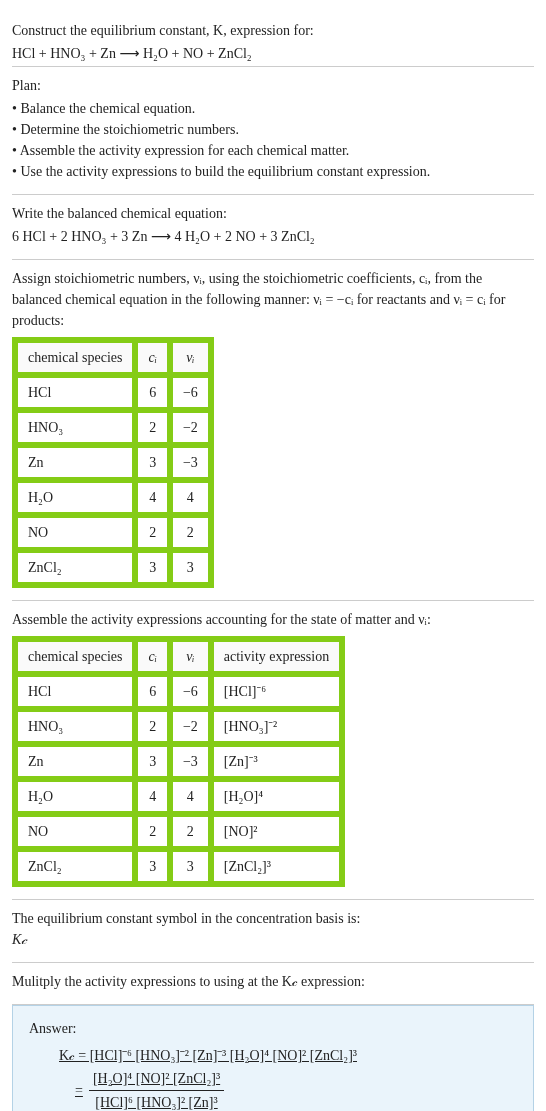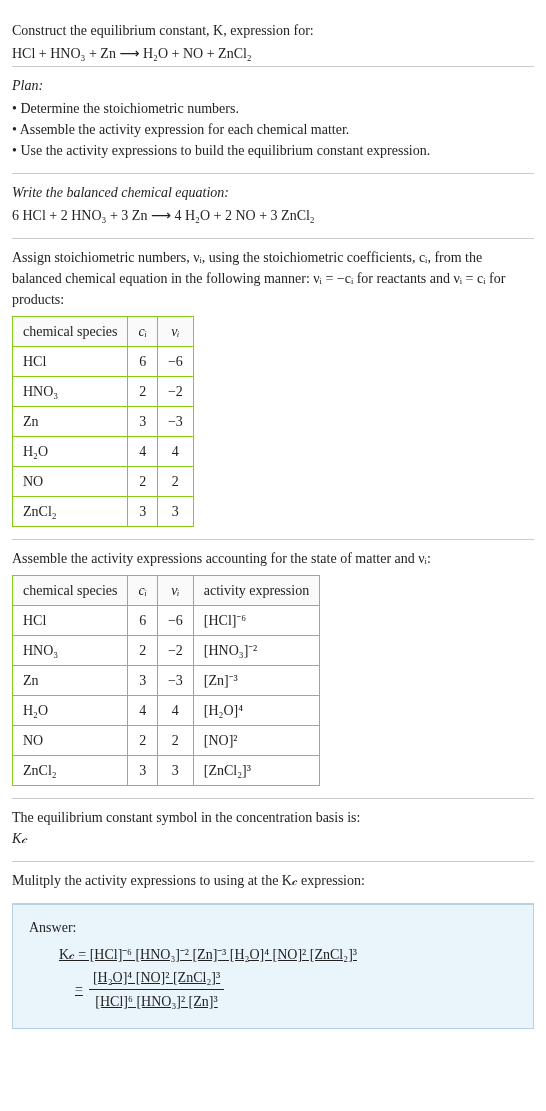--- a/index.html
+++ b/index.html
@@ -22,31 +22,30 @@
   }
   .intro {
     padding-bottom: 2px;
   }
   .equation {
     font-family: Georgia, serif;
     margin-top: 2px;
   }
   .plan-title, .heading {
     margin-bottom: 2px;
-    font-style: italic;
   }
   .bullet-line {
     display: block;
   }
   table {
     border-collapse: collapse;
     margin-top: 6px;
   }
   th, td {
-    border: 1px solid #84cc16;
+    border: 6px solid #84cc16;
     padding: 4px 10px;
     text-align: left;
     font-weight: normal;
   }
   th {
     background: #fafafa;
   }
   td.center, th.center {
     text-align: center;
   }
@@ -92,20 +91,21 @@
 
 <div class="section intro">
   <div>
     <span>Construct the equilibrium constant, K, expression for:</span>
   </div>
   <div class="equation math">HCl + HNO₃ + Zn  ⟶  H₂O + NO + ZnCl₂</div>
 </div>
 
 <div class="section">
   <div class="plan-title">Plan:</div>
+  <span class="bullet-line">• Balance the chemical equation.</span>
   <span class="bullet-line">• Determine the stoichiometric numbers.</span>
   <span class="bullet-line">• Assemble the activity expression for each chemical matter.</span>
   <span class="bullet-line">• Use the activity expressions to build the equilibrium constant expression.</span>
 </div>
 
 <div class="section">
   <div class="heading">Write the balanced chemical equation:</div>
   <div class="equation math">6 HCl + 2 HNO₃ + 3 Zn  ⟶  4 H₂O + 2 NO + 3 ZnCl₂</div>
 </div>
 

